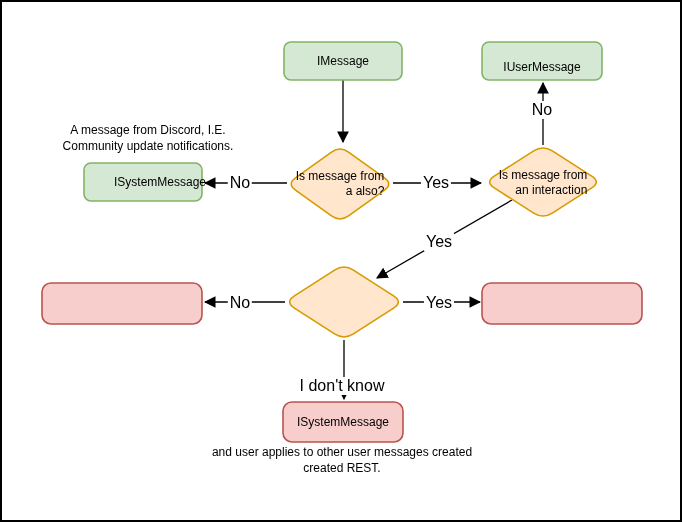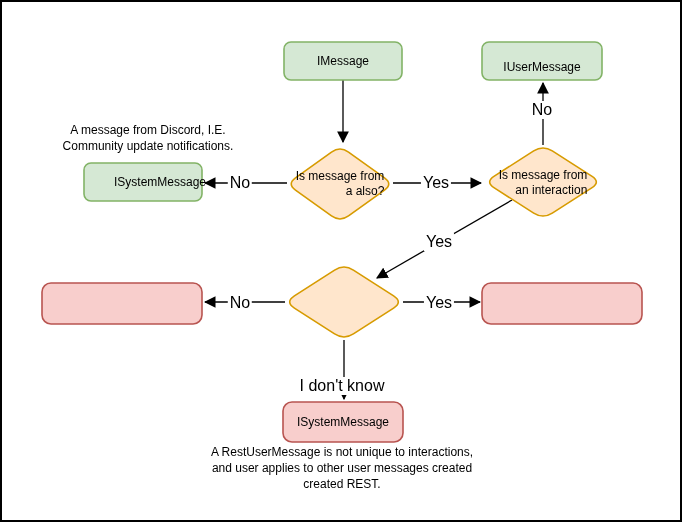--- a/index.html
+++ b/index.html
@@ -97,18 +97,17 @@
   <div class="edge-lbl" style="left:437px;top:240px">Yes</div>
   <div class="edge-lbl" style="left:238px;top:301px">No</div>
   <div class="edge-lbl" style="left:437px;top:301px">Yes</div>
   <div class="edge-lbl" style="left:340px;top:384px">I don't know</div>
 
   <div class="note" style="left:146px;top:120px">
     <div>A message from Discord, I.E.</div>
     <div>Community update notifications.</div>
   </div>
   <div class="note" style="left:340px;top:442px">
-    <div>A RestUserMessage is not unique to interactions,</div>
     <div>and user applies to other user messages created</div>
     <div>created REST.</div>
   </div>
 
 </div>
 
 </body></html>

